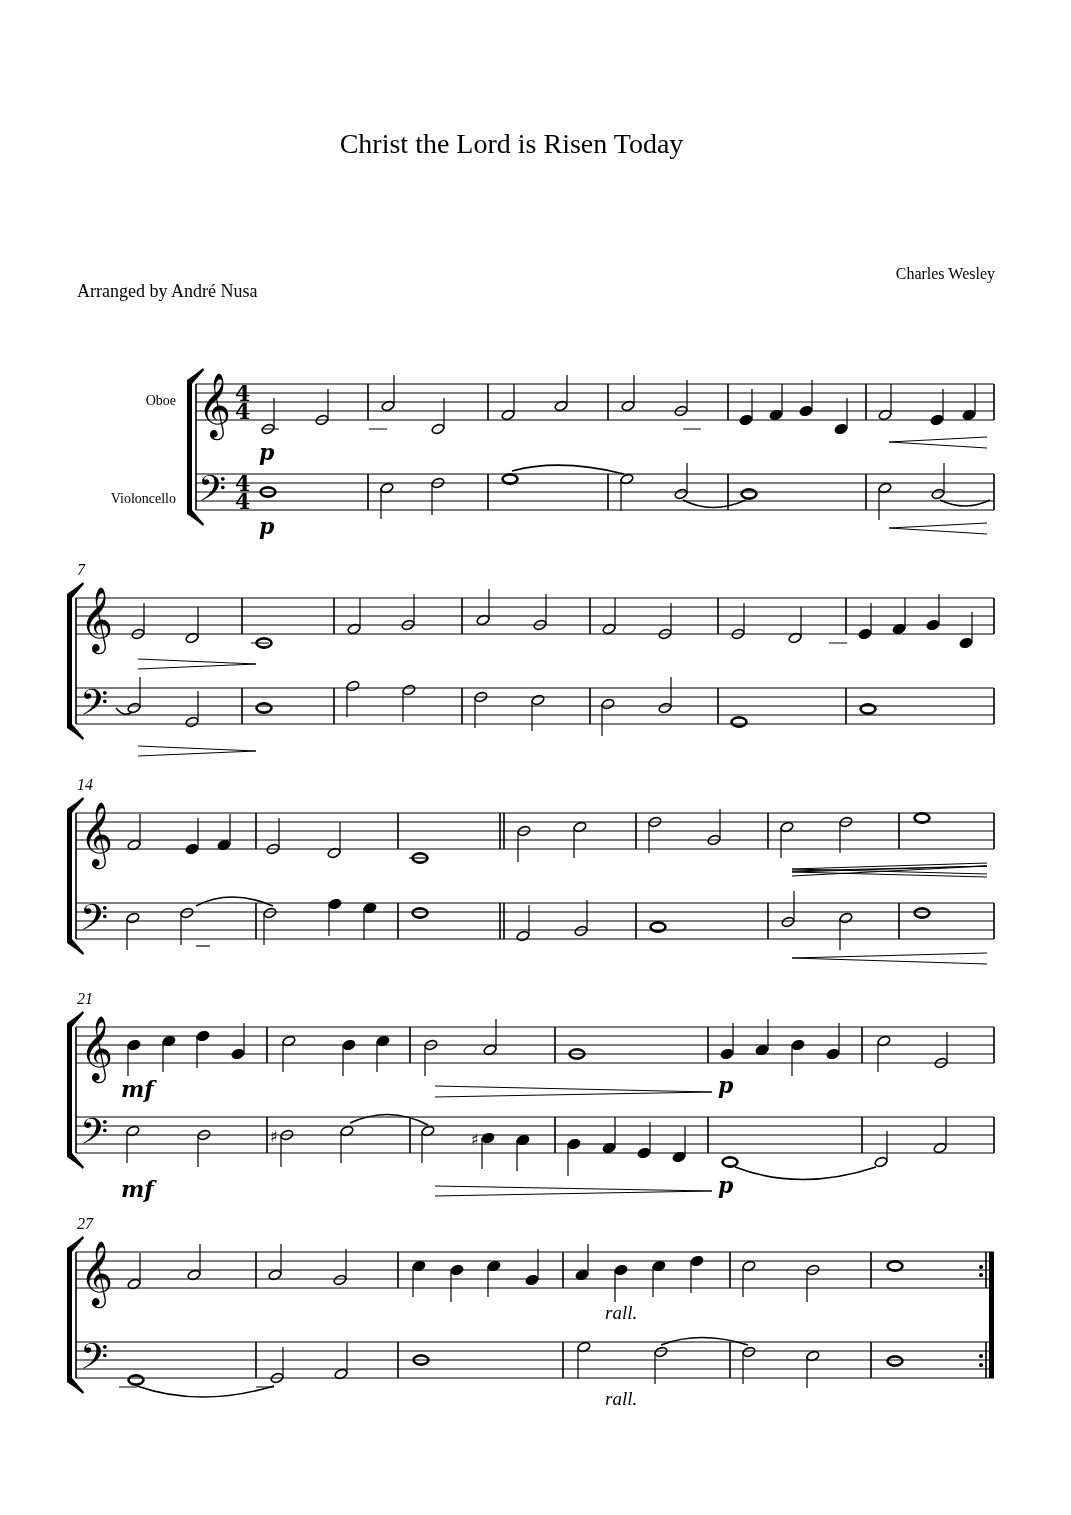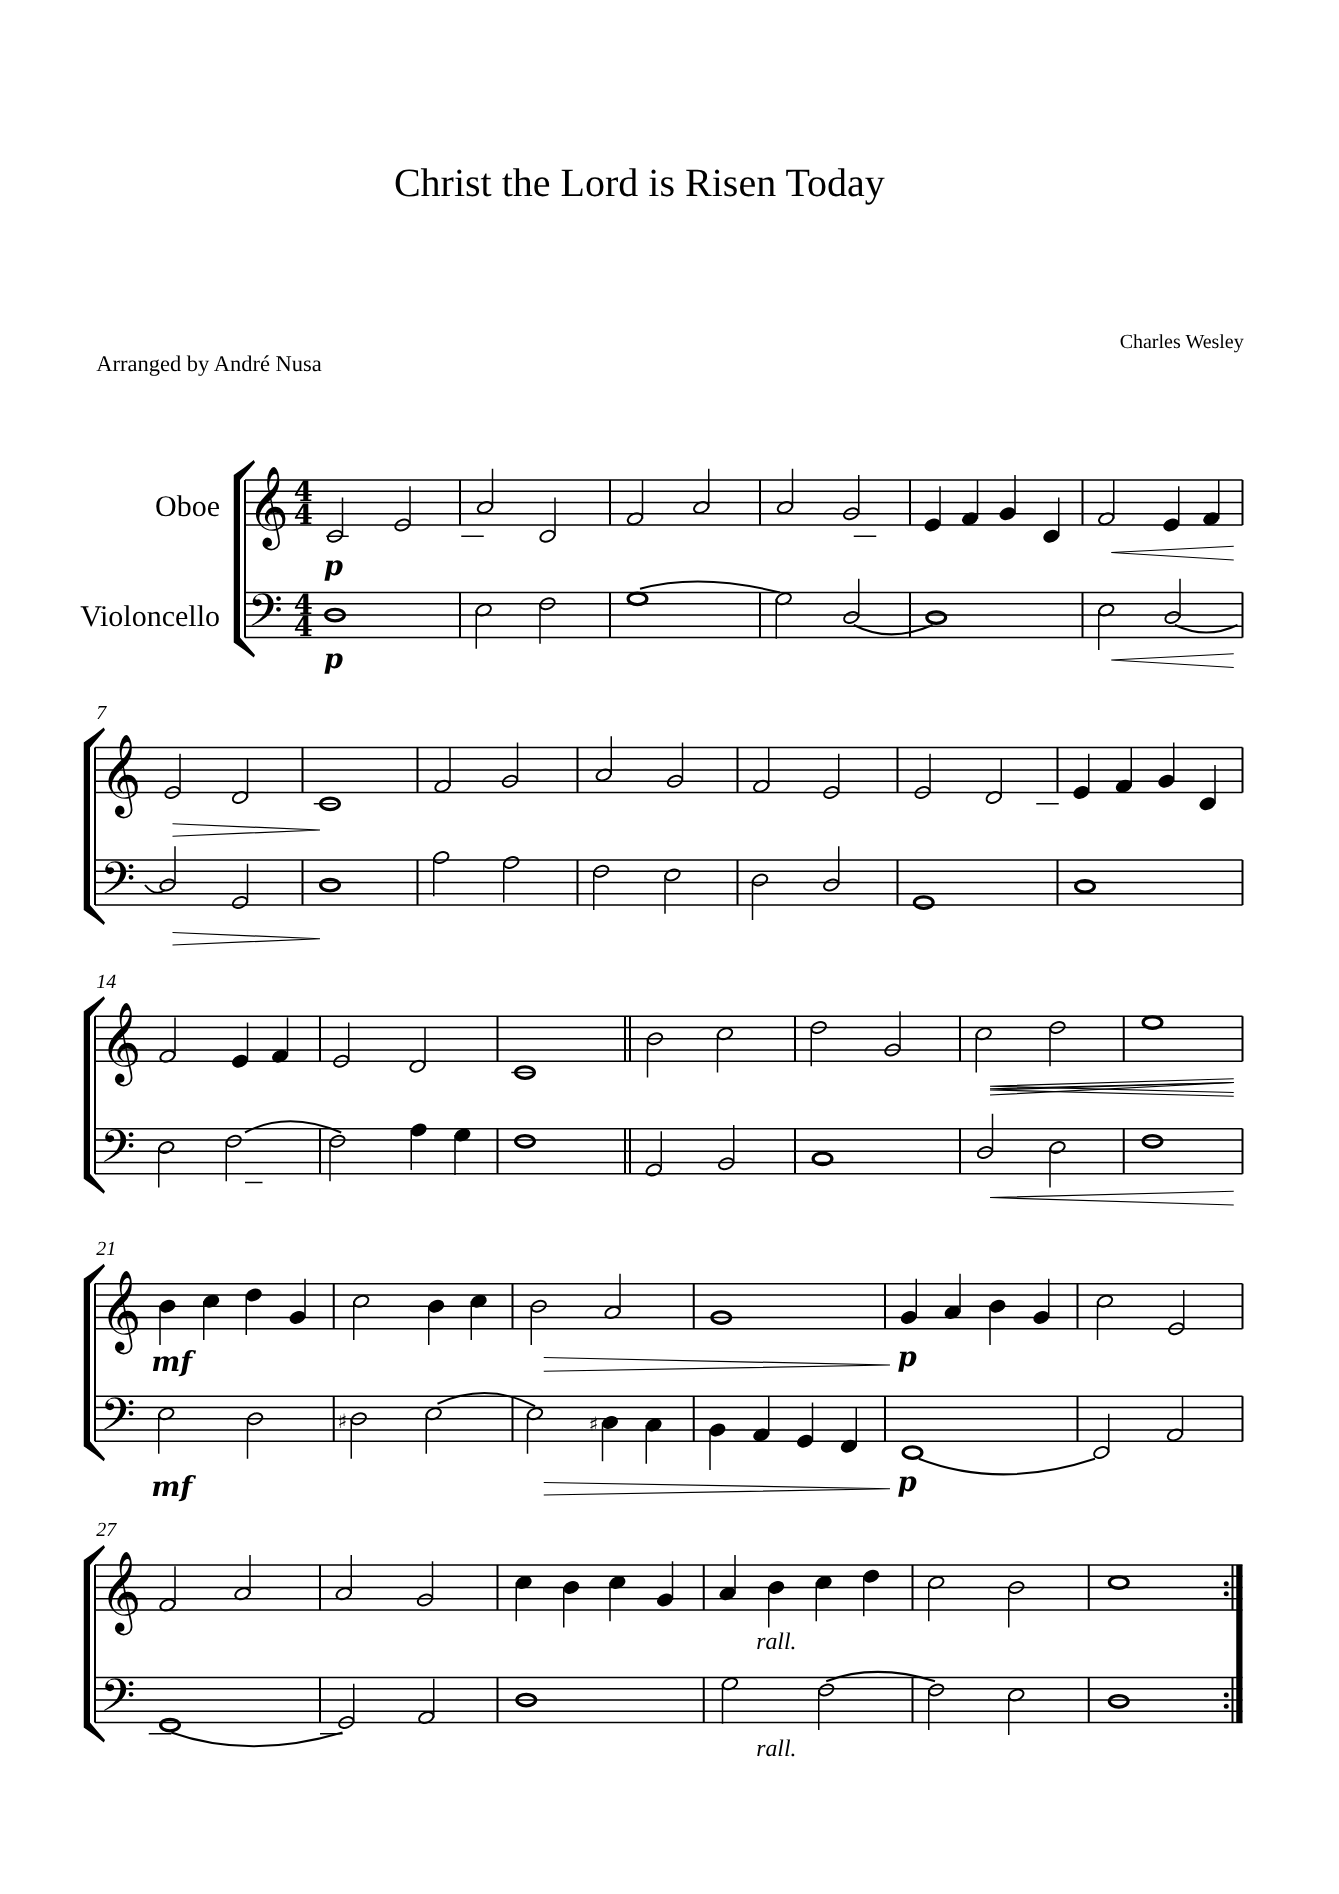--- a/index.html
+++ b/index.html
@@ -1,30 +1,30 @@
 <!DOCTYPE html>
 <html><head>
 <meta charset="utf-8">
 <style>
   html, body { margin:0; padding:0; background:#ffffff; }
   body { width:1071px; height:1515px; position:relative; overflow:hidden; font-family:"DejaVu Serif", serif; color:#000; }
-  .title { position:absolute; left:0; width:1023px; top:128px; text-align:center; font-family:"Liberation Serif", serif; font-size:32px; }
+  .title { position:absolute; left:0; width:1023px; top:128px; text-align:center; font-family:"Liberation Serif", serif; font-size:28px; }
   .arranger { position:absolute; left:77px; top:281px; font-family:"Liberation Serif", serif; font-size:18px; }
   .composer { position:absolute; right:76px; top:265px; font-family:"Liberation Serif", serif; font-size:16px; }
-  .inst { position:absolute; font-family:"Liberation Serif", serif; font-size:24px; text-align:right; }
+  .inst { position:absolute; font-family:"Liberation Serif", serif; font-size:14px; text-align:right; }
   svg.score { position:absolute; left:0; top:0; }
 </style>
 </head>
 <body>
 
 <div class="title">Christ the Lord is Risen Today</div>
 <div class="arranger">Arranged by André Nusa</div>
 <div class="composer">Charles Wesley</div>
 <div class="inst" style="left:60px;width:116px;top:393px;">Oboe</div>
-<div class="inst" style="left:40px;width:136px;top:481px;">Violoncello</div>
+<div class="inst" style="left:40px;width:136px;top:491px;">Violoncello</div>
 
 <svg class="score" width="1071" height="1515" viewBox="0 0 1071 1515" xmlns="http://www.w3.org/2000/svg">
   <defs>
     <g id="hh">
         <ellipse cx="0" cy="0" rx="6" ry="4" fill="none" stroke="#000" stroke-width="1.6" transform="rotate(-22)"></ellipse>
       </g>
     <g id="qh">
         <ellipse cx="0" cy="0" rx="6" ry="4.2" fill="#000" transform="rotate(-22)"></ellipse>
       </g>
     <g id="wh">

